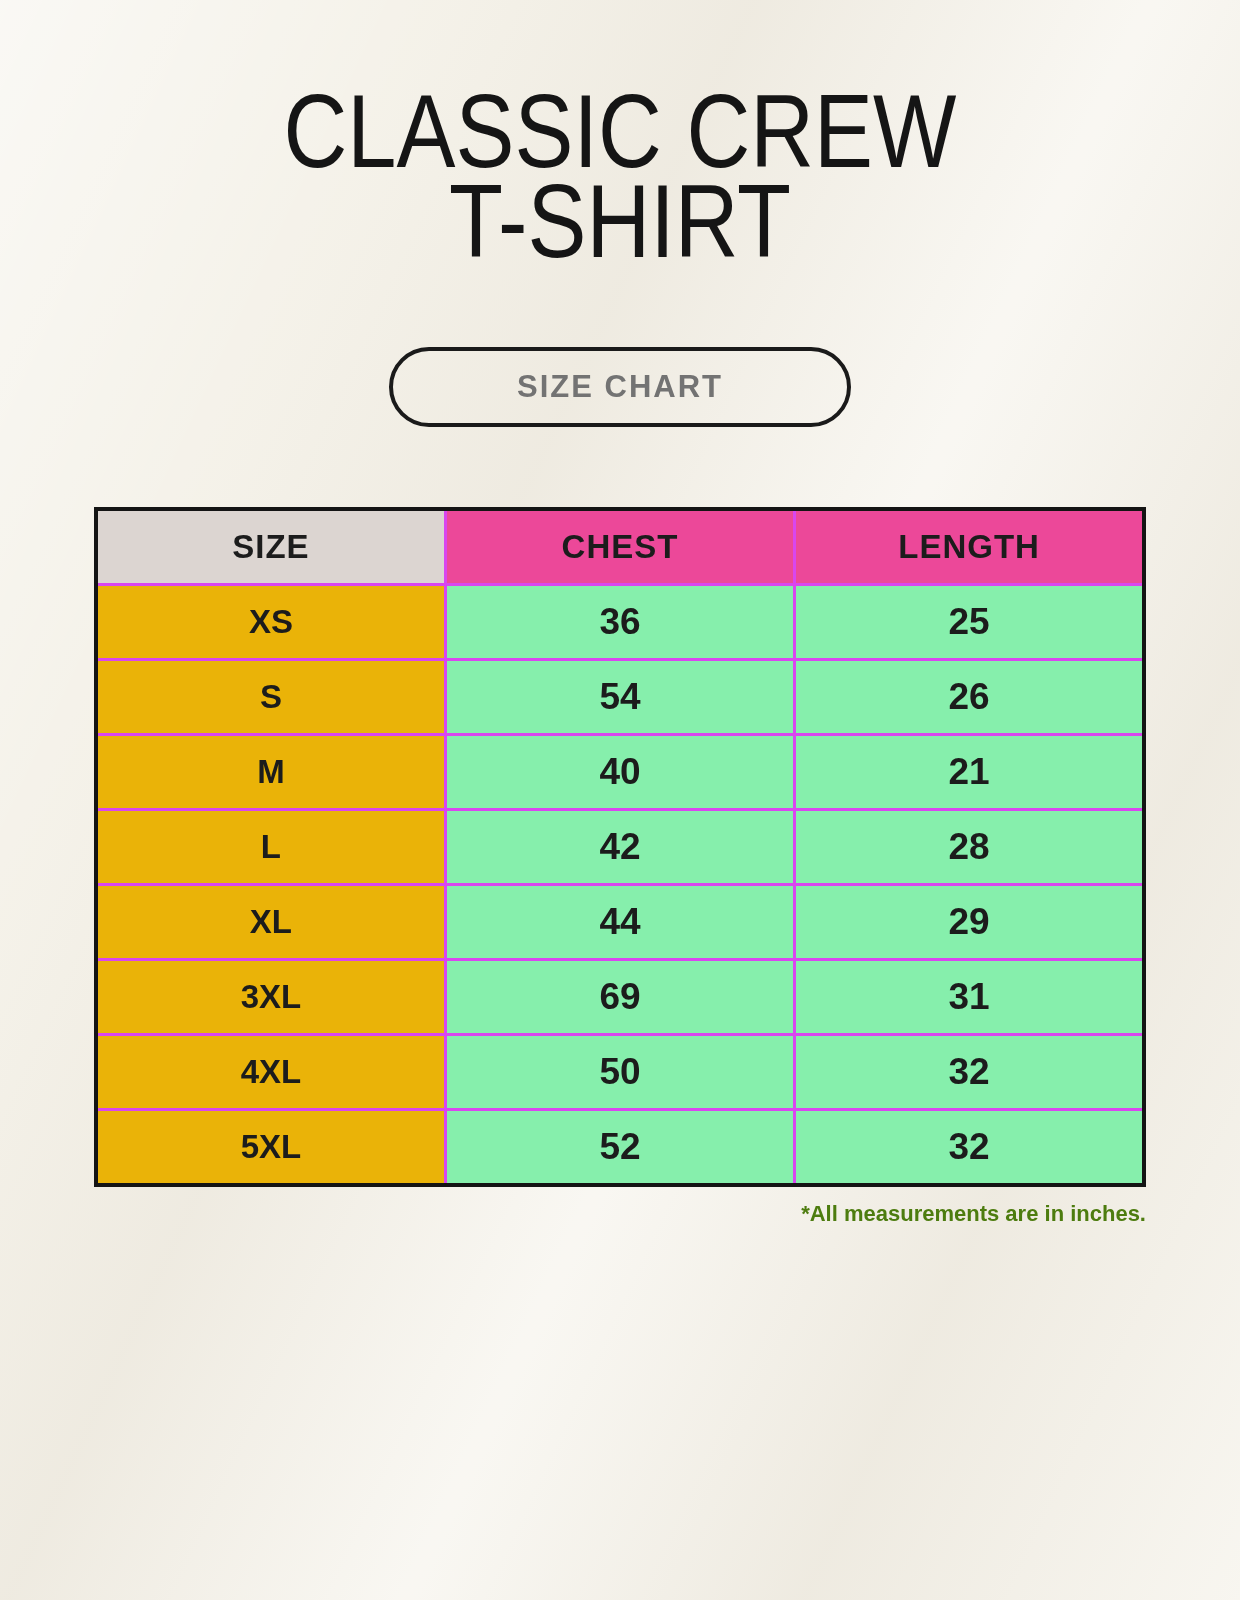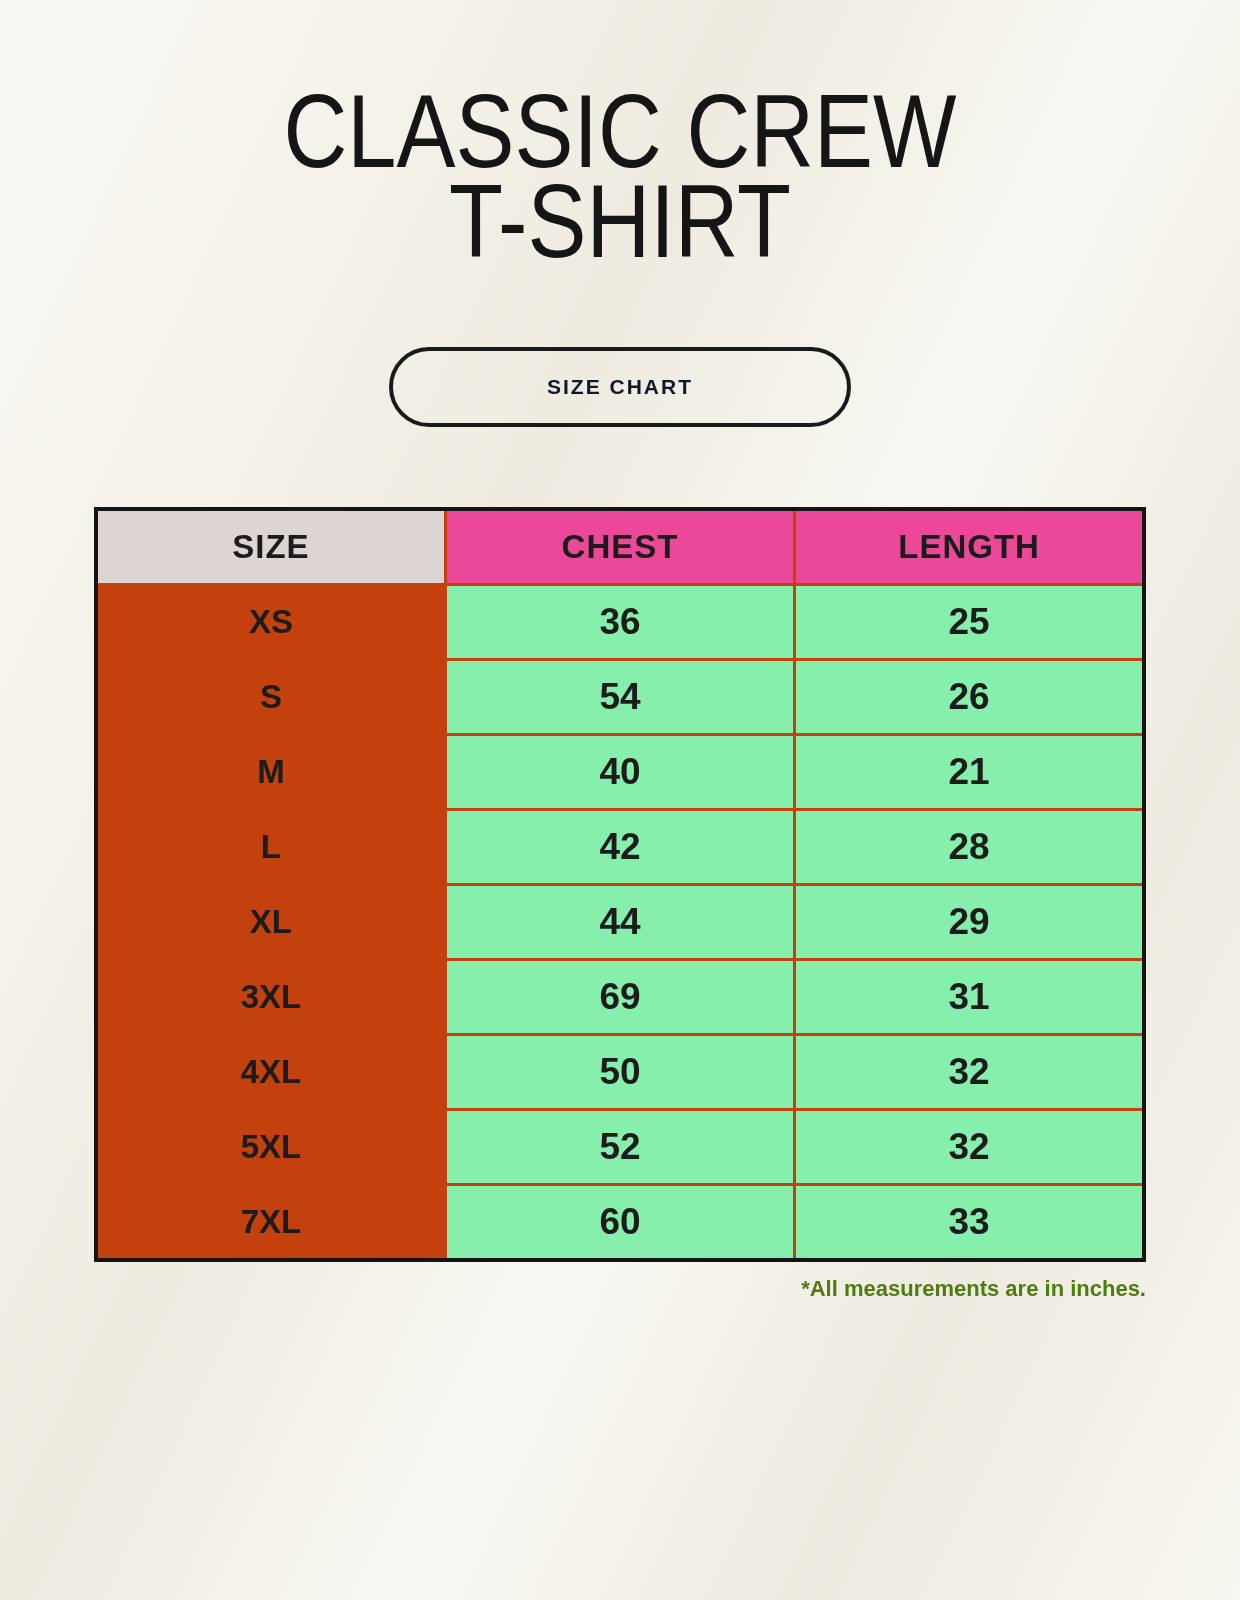--- a/index.html
+++ b/index.html
@@ -38,56 +38,56 @@
     width: 454px;
     height: 72px;
     border: 4px solid #1a1a1a;
     border-radius: 44px;
     background: transparent;
     display: flex;
     align-items: center;
     justify-content: center;
   }
   .badge span {
-    font-size: 21px;
+    font-size: 31px;
     font-weight: 700;
     letter-spacing: 2px;
-    color: #0f172a;
+    color: #737373;
   }
   .table-wrap {
     width: 1052px;
     margin: 80px auto 0 auto;
   }
   table.size-chart {
     width: 100%;
     border-collapse: collapse;
     table-layout: fixed;
     border: 4px solid #141414;
   }
   table.size-chart th,
   table.size-chart td {
-    border: 3px solid #c2410c;
+    border: 3px solid #d946ef;
     height: 72px;
     text-align: center;
     vertical-align: middle;
     padding: 0;
   }
   table.size-chart thead th {
     font-size: 33px;
     font-weight: 700;
     letter-spacing: 1px;
     background: #ec4899;
   }
   table.size-chart thead th.size-col {
     background: #dcd5d1;
   }
   table.size-chart tbody th {
     font-size: 33px;
     font-weight: 700;
-    background: #c2410c;
+    background: #eab308;
   }
   table.size-chart tbody td {
     font-size: 37px;
     font-weight: 700;
     background: #86efac;
   }
   .footnote {
     width: 1052px;
     margin: 14px auto 0 auto;
     text-align: right;
@@ -153,24 +153,19 @@
           <tr>
             <th>4XL</th>
             <td>50</td>
             <td>32</td>
           </tr>
           <tr>
             <th>5XL</th>
             <td>52</td>
             <td>32</td>
           </tr>
-          <tr>
-            <th>7XL</th>
-            <td>60</td>
-            <td>33</td>
-          </tr>
         </tbody>
     </table>
   </div>
 
   <div class="footnote">*All measurements are in inches.</div>
 
 </div>
 
 </body></html>

